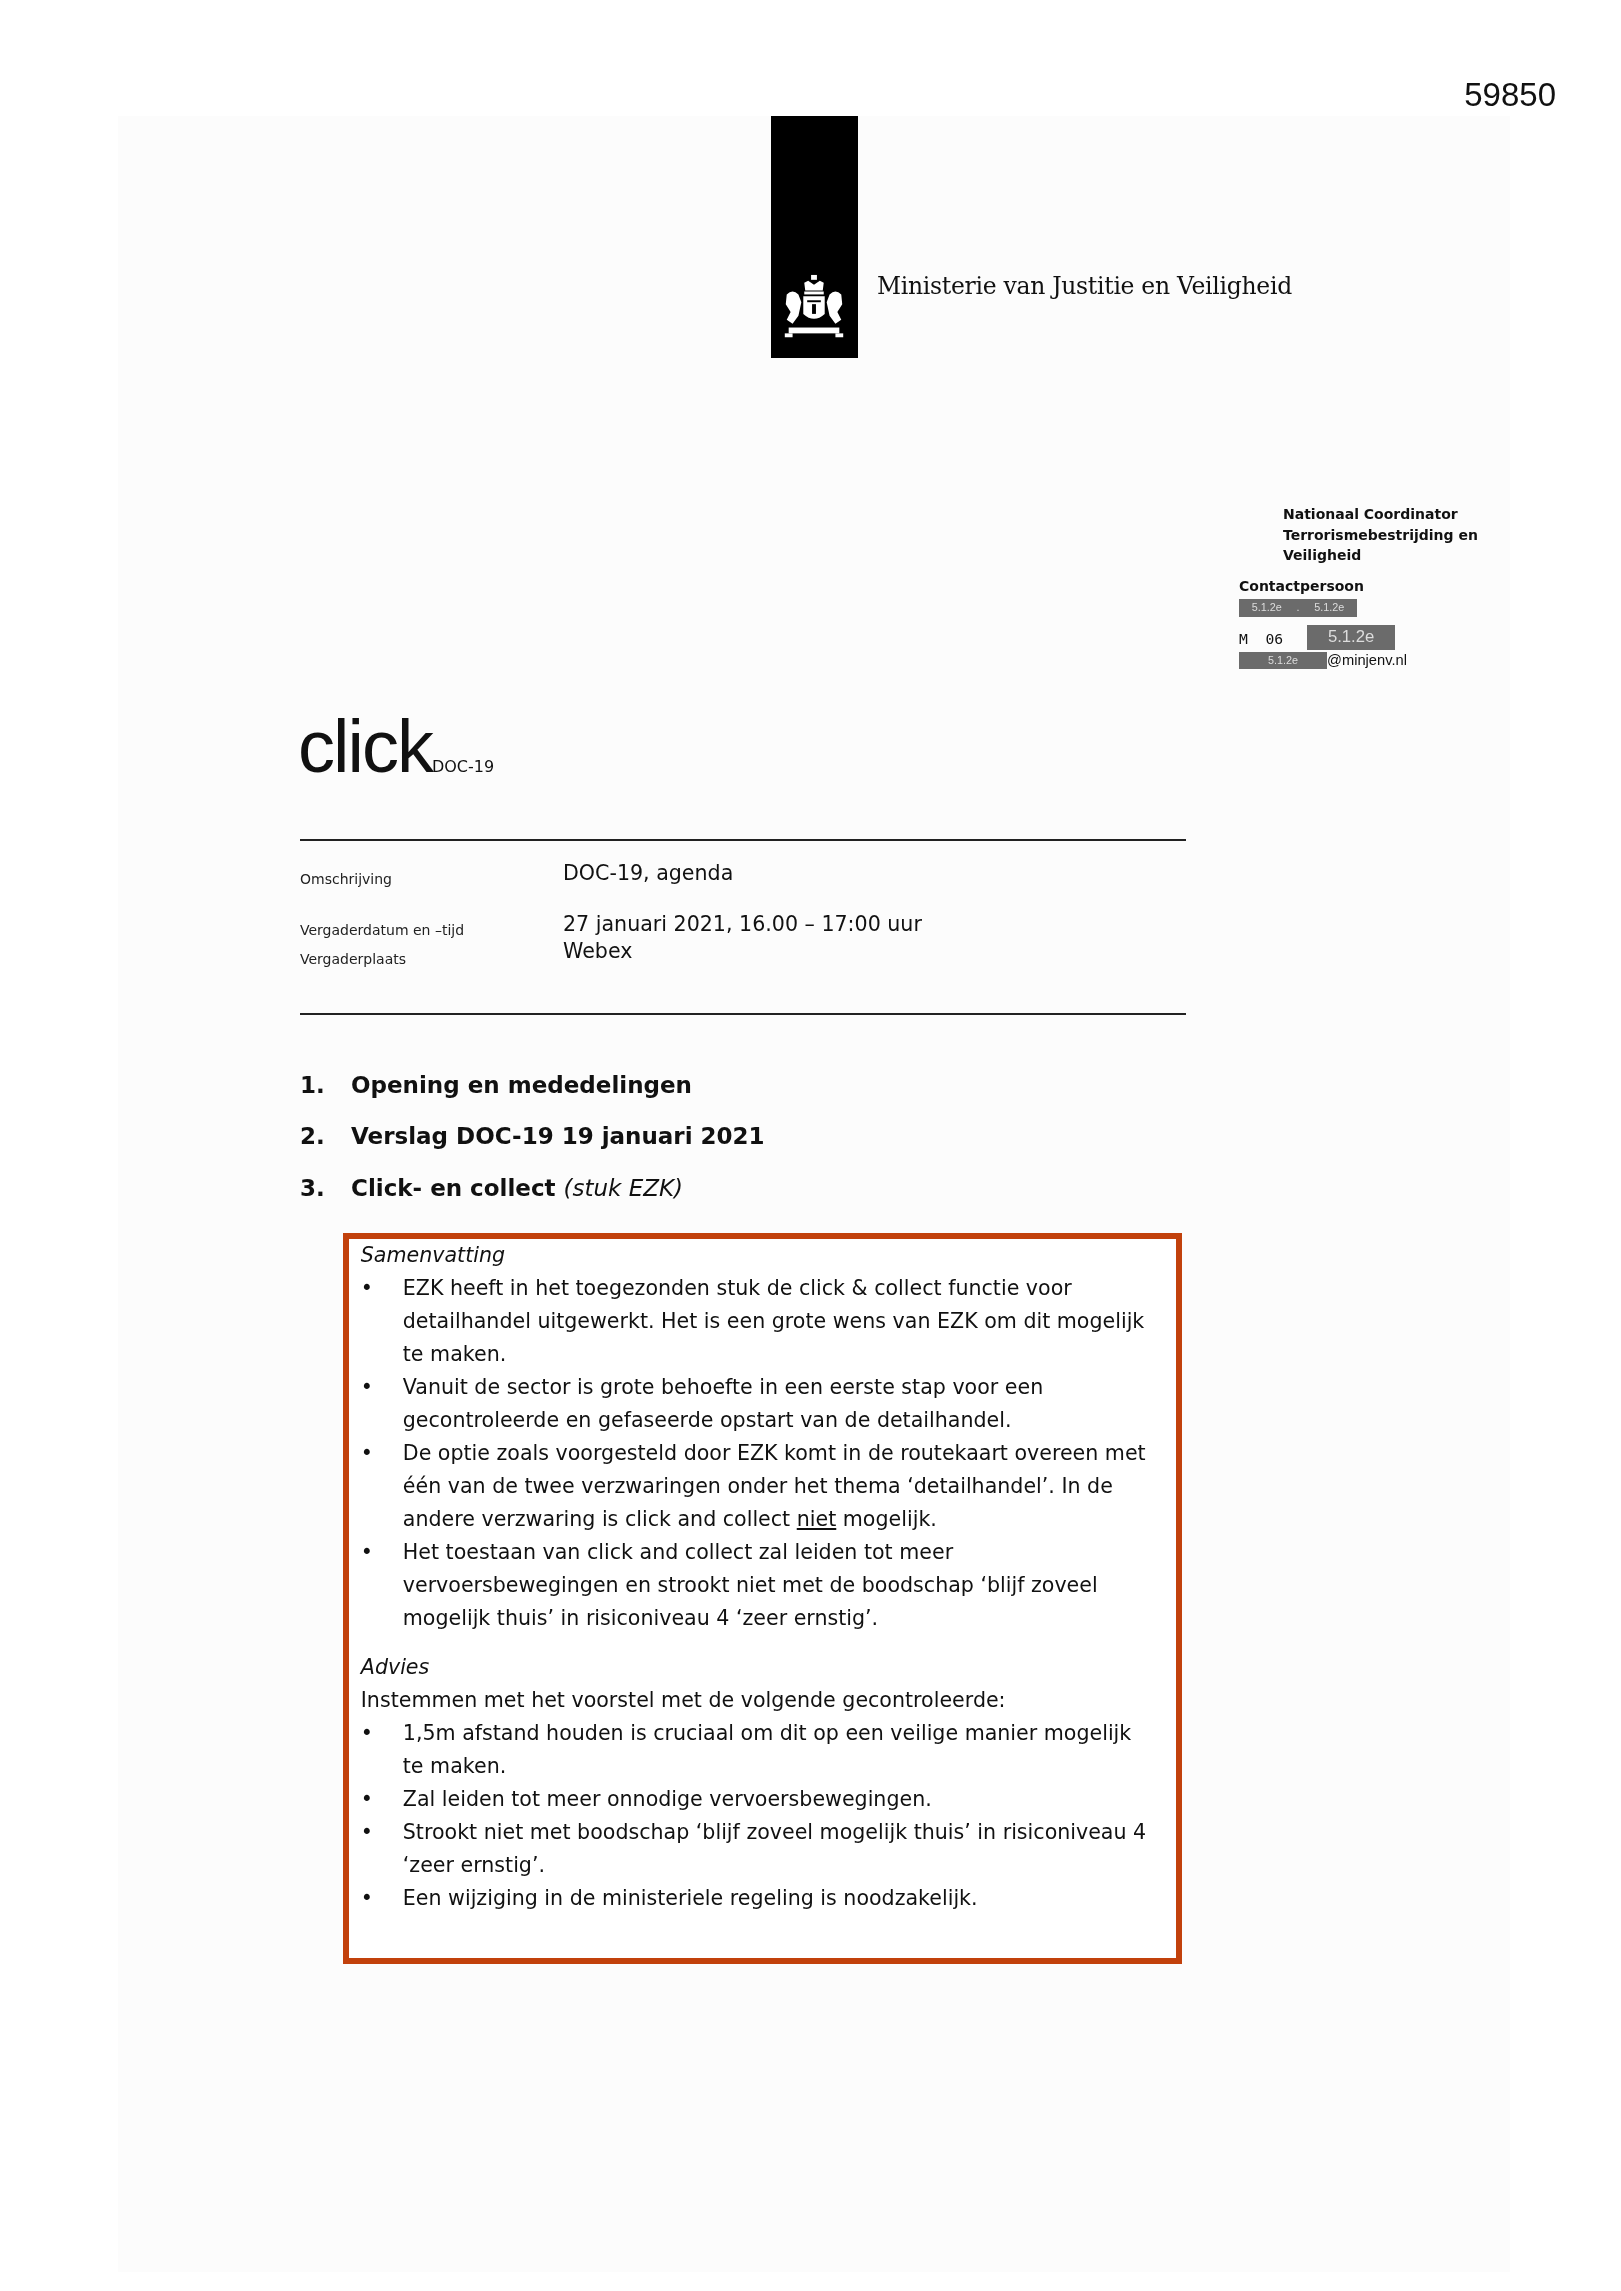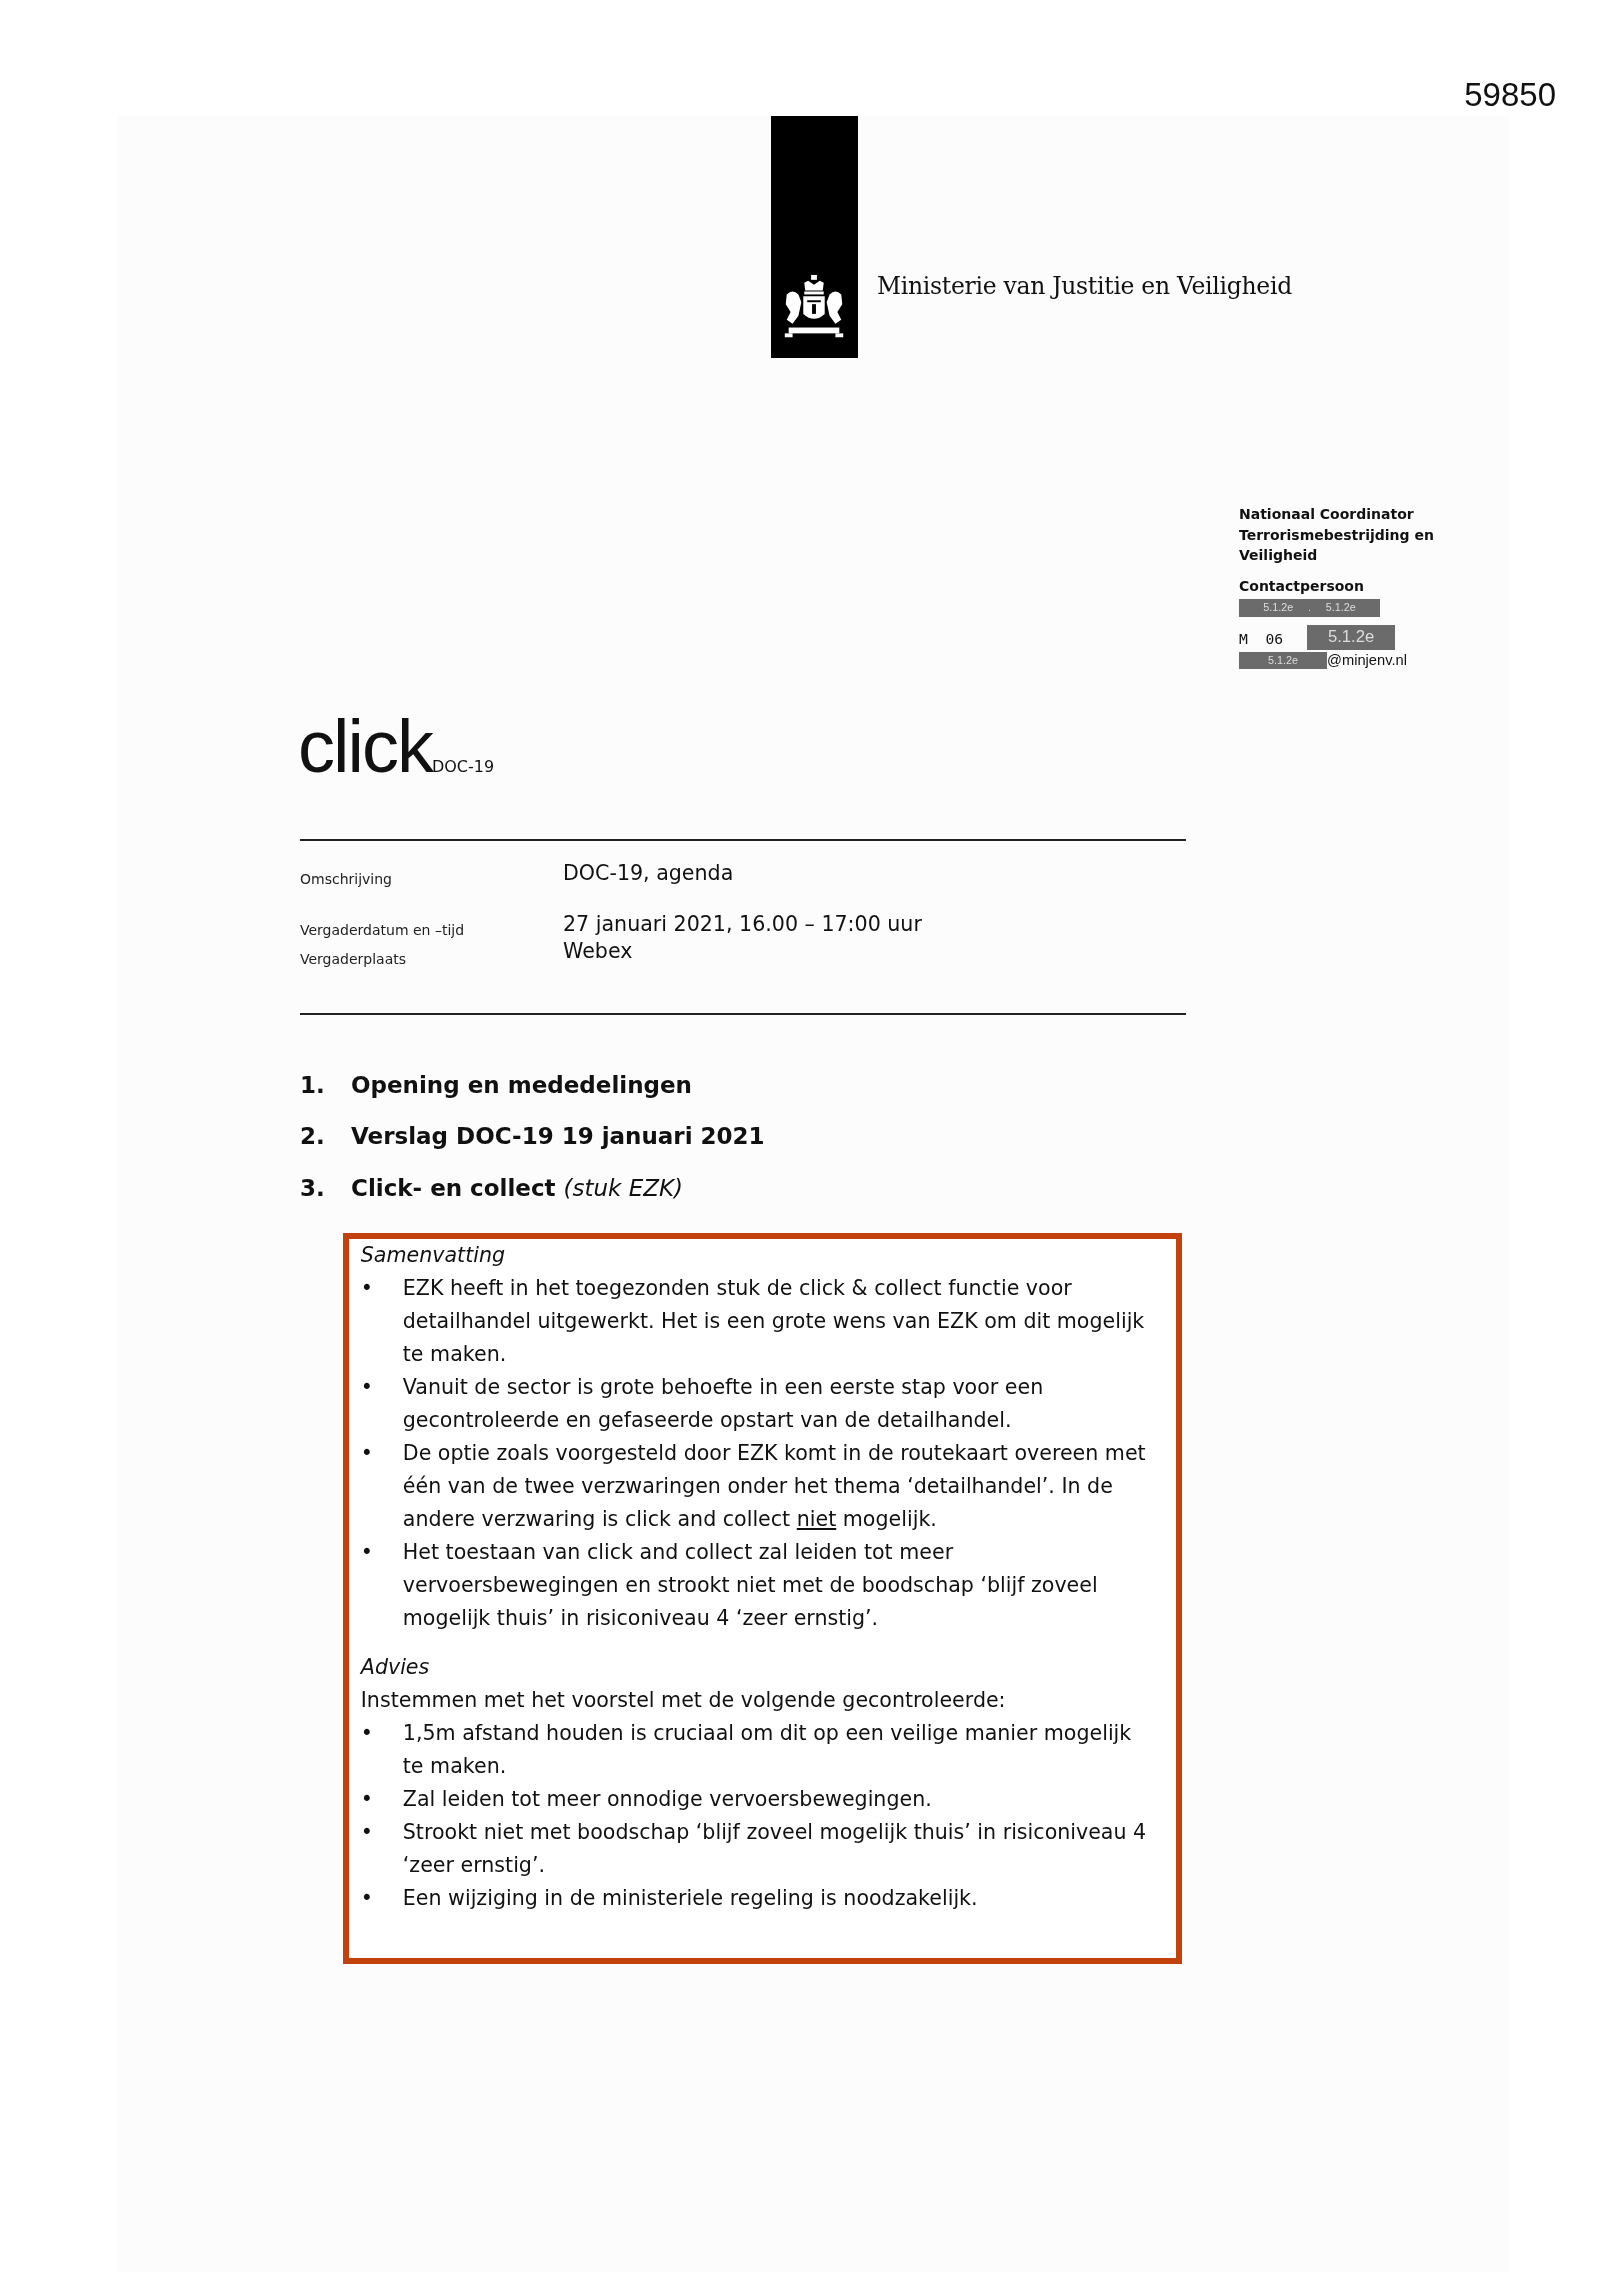--- a/index.html
+++ b/index.html
@@ -8,24 +8,24 @@
     font-family: "DejaVu Sans", "Liberation Sans", sans-serif; color: #111;
     overflow: hidden;
   }
   .page-bg { position: absolute; left: 118px; top: 116px; width: 1392px; height: 2156px; background: #fcfcfc; }
   .doc-number { position: absolute; right: 65px; top: 76px; font-family: "Liberation Sans", sans-serif; font-size: 33px; color: #111; }
   .logo-bar { position: absolute; left: 771px; top: 116px; width: 87px; height: 242px; background: #000; }
   .crest { position: absolute; left: 5.9px; top: 157px; width: 74px; height: 74px; }
   .ministry-name { position: absolute; left: 877px; top: 272px; font-family: "DejaVu Serif", serif; font-size: 23.5px; color: #111; letter-spacing: -0.3px; }
 
   .sidebar { position: absolute; left: 1239px; top: 504px; font-family: "DejaVu Sans", sans-serif; font-size: 14px; line-height: 20.6px; font-weight: bold; color: #111; }
-  .sidebar .org { width: 255px; }
+  .sidebar .org { width: 255px; margin-left: 44px; }
   .sidebar .contact-title { margin-top: 9.8px; }
   .redact { display: inline-block; background: #6b6b6b; color: #ddd; font-weight: normal; font-family: "Liberation Sans", sans-serif; text-align: center; }
-  .r1 { width: 141px; height: 17.6px; font-size: 10.8px; line-height: 17.6px; }
+  .r1 { width: 118px; height: 17.6px; font-size: 10.8px; line-height: 17.6px; }
   .phone-row { margin-top: 7.8px; font-weight: normal; font-family: "DejaVu Sans Mono", monospace; font-size: 14.7px; display: flex; align-items: flex-end; gap: 20px; }
   .r2 { width: 88px; height: 25.5px; font-size: 16.7px; line-height: 23.5px; margin-left: 3.9px; }
   .mail-row { display: flex; align-items: center; font-weight: normal; font-family: "Liberation Sans", sans-serif; font-size: 14.7px; }
   .r3 { width: 88px; height: 17.6px; font-size: 10.8px; line-height: 17.6px; }
 
   .title-block { position: absolute; left: 298px; top: 704px; display: flex; align-items: baseline; }
   .title { font-family: "Liberation Sans", sans-serif; font-size: 74px; letter-spacing: -2px; color: #111; }
   .title-sub { font-size: 16px; color: #111; }
 
   .rule { position: absolute; left: 300px; width: 886px; height: 0; border-top: 2px solid #222; }

